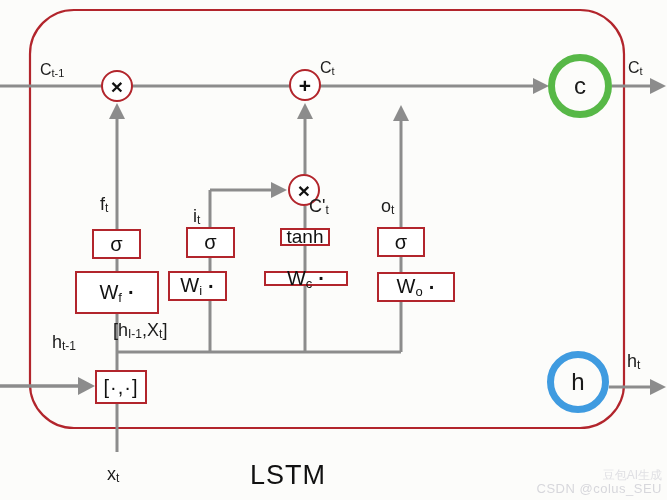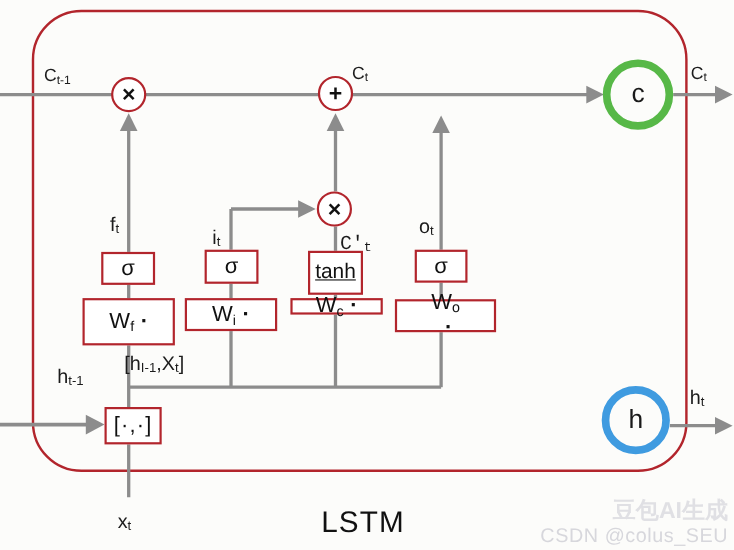--- a/index.html
+++ b/index.html
@@ -32,26 +32,26 @@
   .gbox .g{font-size:20px;}
   .gbox .t{font-size:17px;}
   .gbox sub{font-size:13px;vertical-align:-3px;}
   .gbox .dot{font-weight:700;font-size:20px;margin-left:6px;}
 
   .lbl{position:absolute;color:#1c1c1c;font-size:16px;white-space:nowrap;}
   .lbl sub{font-size:11px;vertical-align:-2px;}
   .lbl.big{font-size:18px;}
   .lbl.big sub{font-size:12px;}
 
-  .title{position:absolute;left:250px;top:460px;width:160px;text-align:center;
+  .title{position:absolute;left:250px;top:460px;width:160px;
          font-size:27px;color:#111;letter-spacing:1px;}
 
   .watermark{position:absolute;right:5px;bottom:3px;text-align:right;line-height:1.12;}
-  .watermark .w1{font-weight:700;font-size:21px;color:#e0e0e4;}
-  .watermark .w2{font-size:18px;color:#d7d7dc;letter-spacing:.5px;text-align:right;}
+  .watermark .w1{font-weight:400;font-size:12px;color:#e0e0e4;}
+  .watermark .w2{font-size:13px;color:#d7d7dc;letter-spacing:.5px;text-align:right;}
 </style>
 </head>
 <body>
 
 <div class="stage">
 
   <svg width="667" height="500" viewBox="0 0 667 500">
 
     <rect x="30" y="10" width="594" height="418" rx="44" fill="none" style="stroke:var(--border-red)" stroke-width="2.2"></rect>
 
@@ -99,40 +99,40 @@
   <div class="state hidden" style="left:547px;top:351px;">
     <span>h</span>
   </div>
 
   <div class="gbox" style="left:92px;top:229px;width:49px;height:30px;">
     <span class="g">σ</span>
   </div>
   <div class="gbox" style="left:186px;top:227px;width:49px;height:31px;">
     <span class="g">σ</span>
   </div>
-  <div class="gbox" style="left:280px;top:228px;width:50px;height:40px;text-decoration:underline;">
+  <div class="gbox" style="left:280px;top:228px;width:50px;height:18px;">
     <span class="t" style="font-size:19px;">tanh</span>
   </div>
   <div class="gbox" style="left:377px;top:227px;width:48px;height:30px;">
     <span class="g">σ</span>
   </div>
 
   <div class="gbox" style="left:75px;top:271px;width:84px;height:43px;">
     <span class="g"><span>W</span><sub>f</sub></span>
     <span class="dot">·</span>
   </div>
-  <div class="gbox" style="left:168px;top:271px;width:84px;height:30px;">
+  <div class="gbox" style="left:168px;top:271px;width:59px;height:30px;">
     <span class="g"><span>W</span><sub>i</sub></span>
     <span class="dot">·</span>
   </div>
   <div class="gbox" style="left:264px;top:271px;width:84px;height:15px;">
     <span class="g"><span>W</span><sub>c</sub></span>
     <span class="dot">·</span>
   </div>
-  <div class="gbox" style="left:359px;top:272px;width:92px;height:30px;flex-direction:column;">
+  <div class="gbox" style="left:377px;top:272px;width:78px;height:30px;">
     <span class="g"><span>W</span><sub>o</sub></span>
     <span class="dot">·</span>
   </div>
 
   <div class="gbox" style="left:95px;top:370px;width:52px;height:34px;">
     <span class="g" style="letter-spacing:1px;">[·,·]</span>
   </div>
 
   <div class="lbl" style="left:40px;top:61px;">
     <span>C</span><sub>t-1</sub>
@@ -142,21 +142,21 @@
   </div>
   <div class="lbl" style="left:628px;top:59px;">
     <span>C</span><sub>t</sub>
   </div>
   <div class="lbl big" style="left:100px;top:194px;">
     <span>f</span><sub>t</sub>
   </div>
   <div class="lbl big" style="left:193px;top:194px;margin-top:12px;">
     <span>i</span><sub>t</sub>
   </div>
-  <div class="lbl big" style="left:309px;top:212px;font-family:Liberation Mono, monospace;">
+  <div class="lbl big" style="left:309px;top:196px;">
     <span>C'</span><sub>t</sub>
   </div>
   <div class="lbl big" style="left:381px;top:196px;">
     <span>o</span><sub>t</sub>
   </div>
   <div class="lbl big" style="left:113px;top:320px;">
     <span>[h</span><sub>I-1</sub><span>,X</span><sub>t</sub><span>]</span>
   </div>
   <div class="lbl big" style="left:40px;top:332px;margin-left:12px;">
     <span>h</span><sub>t-1</sub>

